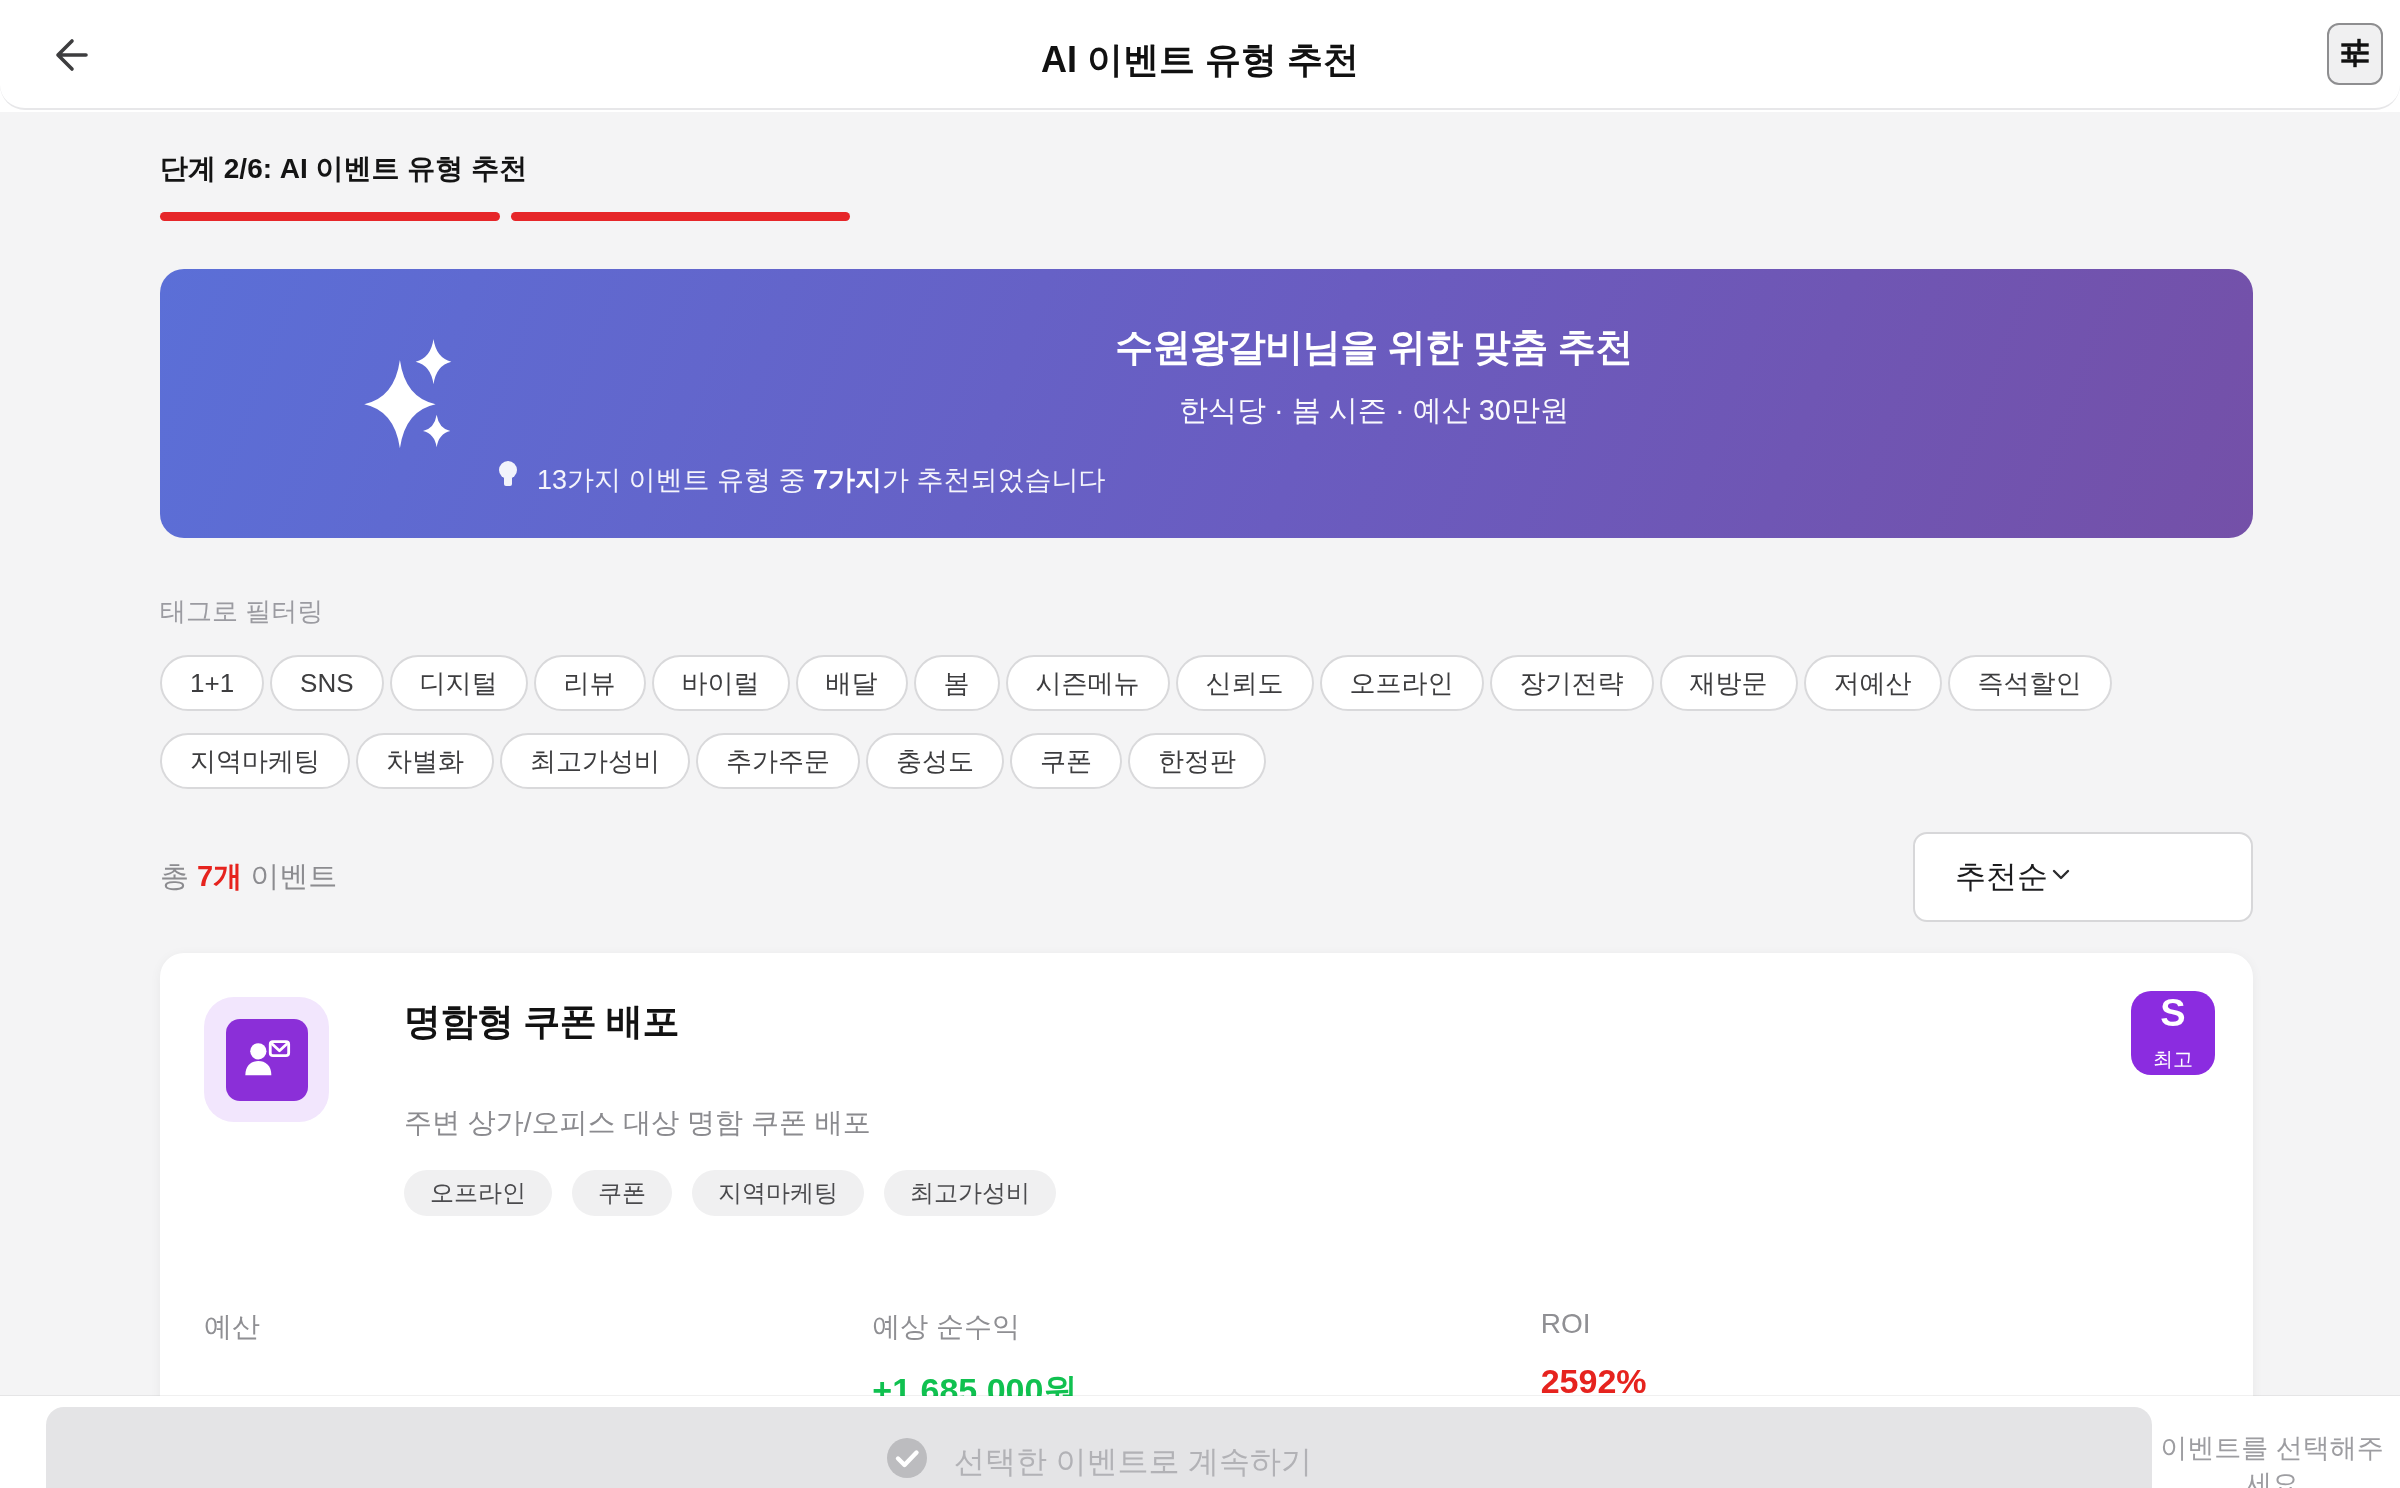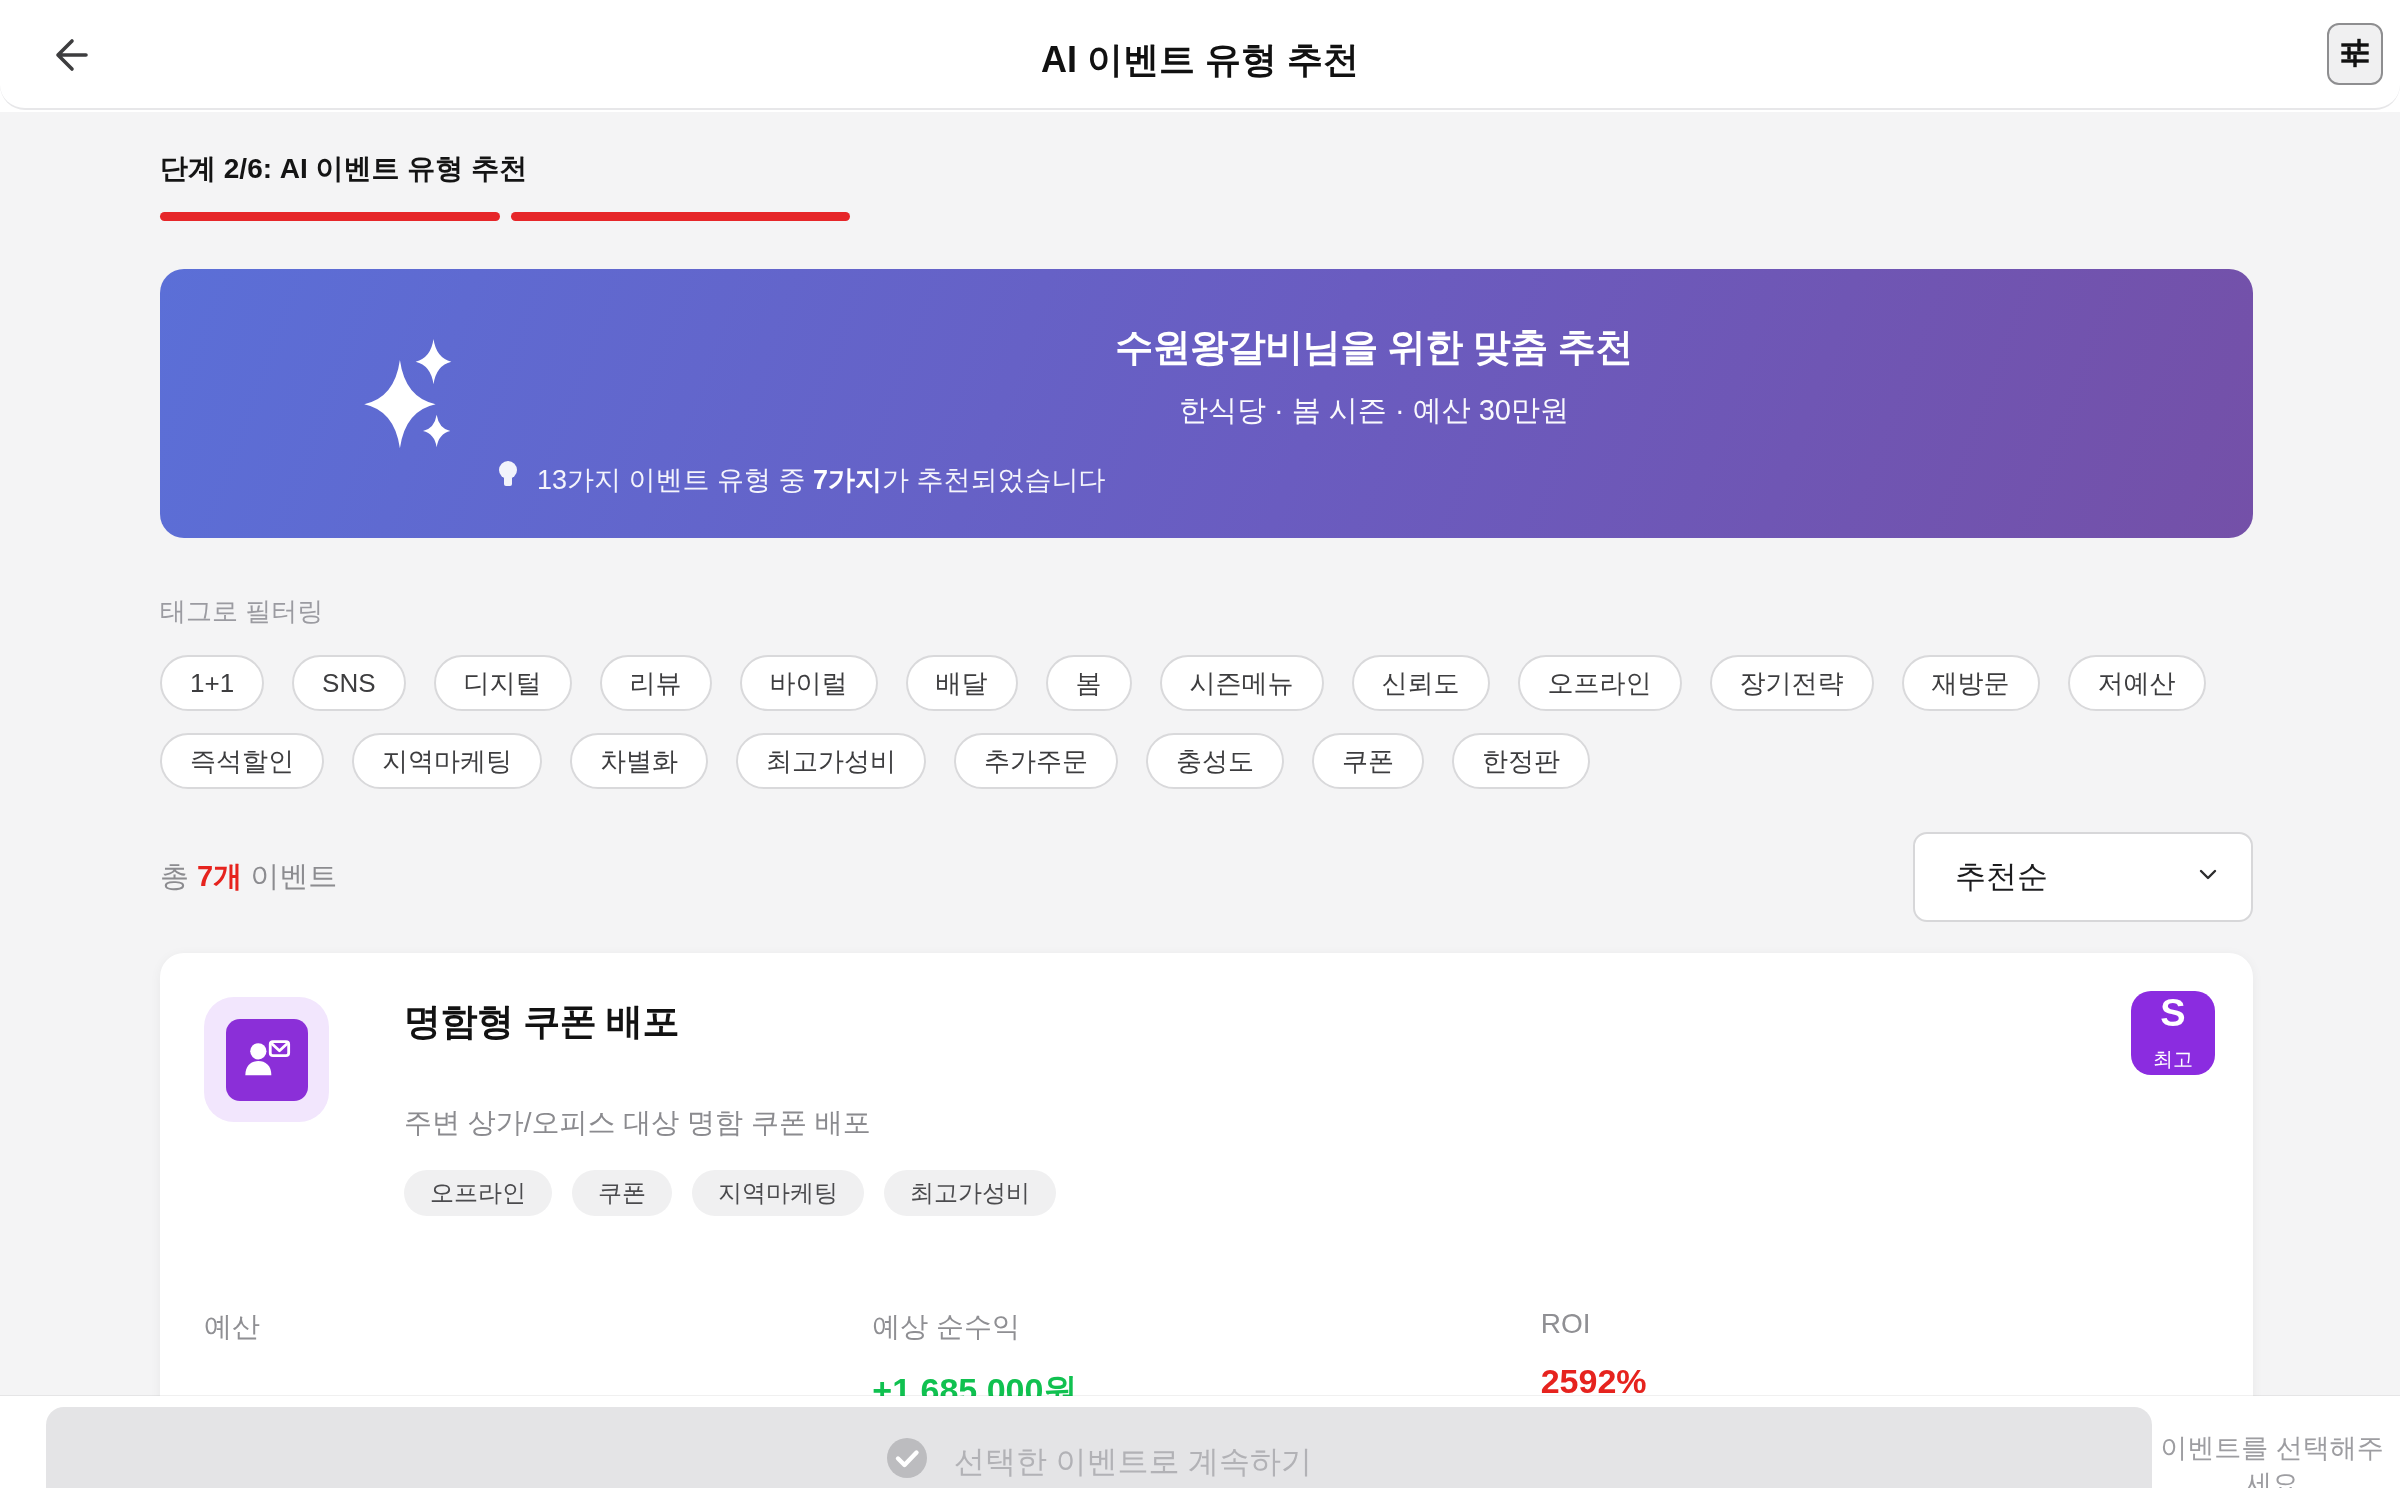--- a/index.html
+++ b/index.html
@@ -48,35 +48,35 @@
     position:relative; color:#fff; padding:53px 0 0 335px;text-align:center;
   }
   .banner-sparkles { position:absolute; left:200px; top:56px; width:105px; height:150px; }
   .banner-title { font-size:38px; font-weight:bold; letter-spacing:-0.5px; }
   .banner-subtitle { margin-top:18px; font-size:29px; color:rgba(255,255,255,0.96); }
   .banner-note { margin-top:28px; font-size:27px; color:rgba(255,255,255,0.93); display:flex; align-items:center; gap:16px; }
   .banner-note b { font-weight:bold; color:#fff; }
 
   
   .filter-label { margin-top:56px; font-size:26px; color:#9b9ba1; }
-  .chips { margin-top:26px; display:flex; flex-wrap:wrap; gap:22px 28px; width:2093px; }
+  .chips { margin-top:26px; display:flex; flex-wrap:wrap; gap:22px 6px; width:2093px; }
   .chip {
     height:56px; padding:0 28px; border-radius:28px; background:#fff;
     border:2px solid #d9d9db; font-size:26px; color:#3d3d3f;
     display:inline-flex; align-items:center; cursor:pointer; white-space:nowrap;
     font-family:inherit;
   }
 
   
   .results-row { margin-top:42px; display:flex; align-items:center; justify-content:space-between; height:92px; }
   .results-count { font-size:29px; color:#8c8c90; }
   .results-count .count { color:#e6231e; font-weight:bold; }
   .sort-select {
     width:340px; height:90px; background:#fff; border:2px solid #d7d7d9; border-radius:14px;
-    display:flex; align-items:center; justify-content:space-between; padding:0 30px 0 40px;
+    display:flex; align-items:center; padding:0 30px 0 40px;
     font-size:31px; color:#1b1b1d; cursor:pointer;
   }
 
   
   .card {
     margin-top:30px; width:2093px; height:600px; background:#fff; border-radius:24px;
     box-shadow:0 2px 12px rgba(0,0,0,0.05); position:relative; padding:44px;
   }
   .card-head { display:flex;gap:44px; }
   .icon-tile {

